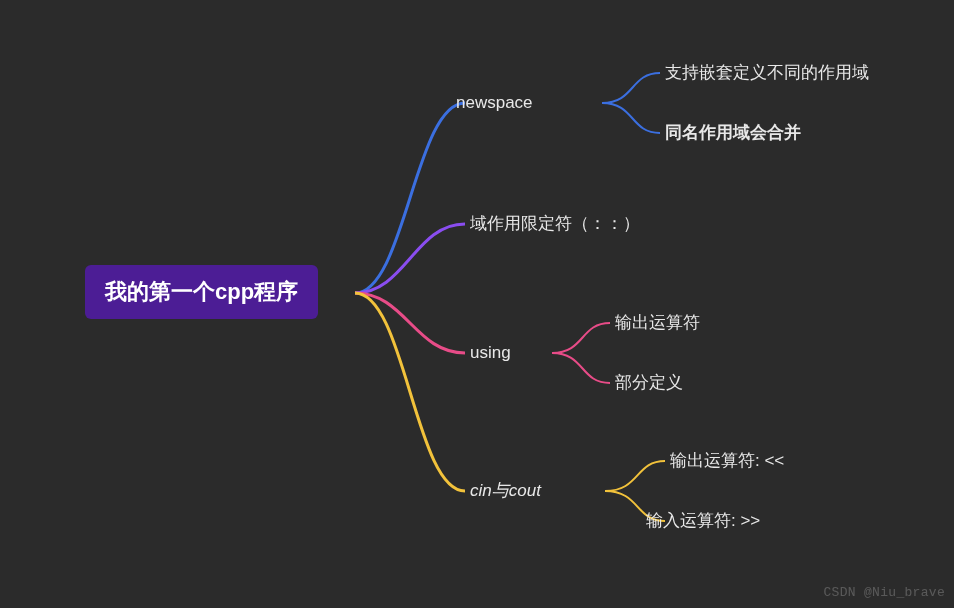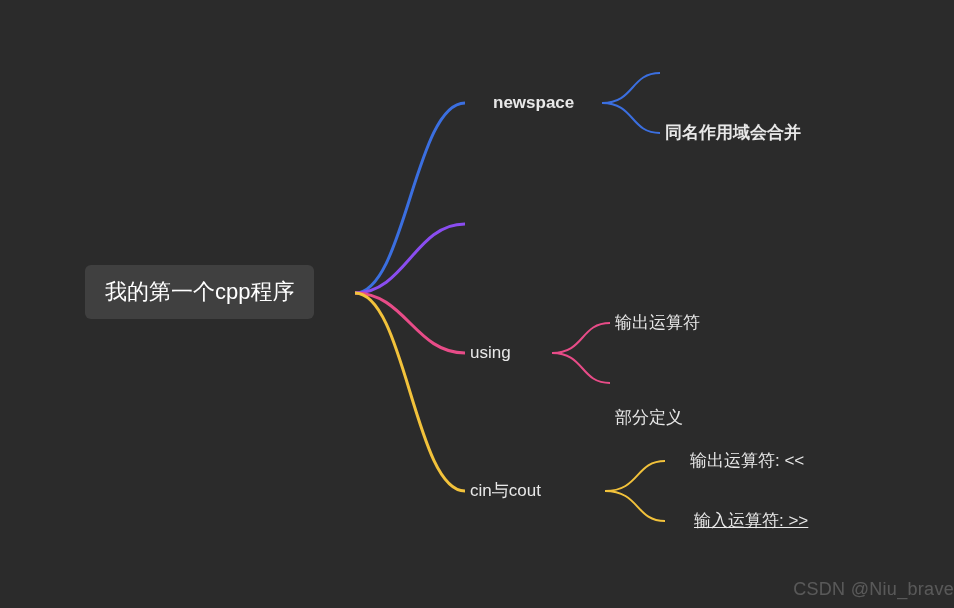--- a/index.html
+++ b/index.html
@@ -21,34 +21,34 @@
       pointer-events: none;
     }
     .node {
       position: absolute;
       font-size: 17px;
       color: #e8e8e8;
       white-space: nowrap;
       line-height: 1;
     }
     .node.root {
-      background: #404040;
+      background: #4c1d95;
       border-radius: 6px;
       padding: 16px 20px;
       font-size: 22px;
-      font-weight: 400;
+      font-weight: 700;
       color: #fff;
     }
     .watermark {
       position: absolute;
-      right: 0;
+      right: 9px;
       bottom: 8px;
-      font-size: 18px;
+      font-size: 13px;
       color: rgba(255,255,255,0.22);
-      font-family: Liberation Sans, sans-serif;
+      font-family: Liberation Mono, monospace;
       letter-spacing: 0.3px;
     }
   </style>
 </head>
 <body>
 
 <div class="canvas">
 
   <svg class="connectors" width="954" height="608">
 
@@ -65,27 +65,29 @@
 
     <path d="M552,353 C585,353 580,323 610,323" stroke="#e84c88" stroke-width="2" fill="none"></path>
     <path d="M552,353 C585,353 580,383 610,383" stroke="#e84c88" stroke-width="2" fill="none"></path>
 
     <path d="M605,491 C640,491 635,461 665,461" stroke="#f2c23b" stroke-width="2" fill="none"></path>
     <path d="M605,491 C640,491 635,521 665,521" stroke="#f2c23b" stroke-width="2" fill="none"></path>
   </svg>
 
   <div class="node root" style="left:85px; top:265px;">我的第一个cpp程序</div>
 
-  <div class="node" style="left:493px; top:94px;font-weight:bold;">newspace</div>
+  <div class="node" style="left:456px; top:94px;">newspace</div>
+  <div class="node" style="left:665px; top:64px;">支持嵌套定义不同的作用域</div>
   <div class="node" style="left:665px; top:124px;font-weight:bold;">同名作用域会合并</div>
 
+  <div class="node" style="left:470px; top:215px;">域作用限定符（：：）</div>
 
   <div class="node" style="left:470px; top:344px;text-align:center;">using</div>
   <div class="node" style="left:615px; top:314px;">输出运算符</div>
-  <div class="node" style="left:615px; top:374px;margin-top:35px;">部分定义</div>
+  <div class="node" style="left:615px; top:374px;">部分定义</div>
 
-  <div class="node" style="left:470px; top:482px;">cin与cout</div>
-  <div class="node" style="left:670px; top:452px;margin-left:20px;">输出运算符: &lt;&lt;</div>
-  <div class="node" style="left:694px; top:512px;text-decoration:underline;">输入运算符: &gt;&gt;</div>
+  <div class="node" style="left:470px; top:482px;font-style:italic;">cin与cout</div>
+  <div class="node" style="left:670px; top:452px;">输出运算符: &lt;&lt;</div>
+  <div class="node" style="left:646px; top:512px;">输入运算符: &gt;&gt;</div>
 
 </div>
 
 <div class="watermark">CSDN @Niu_brave</div>
 
 </body></html>

